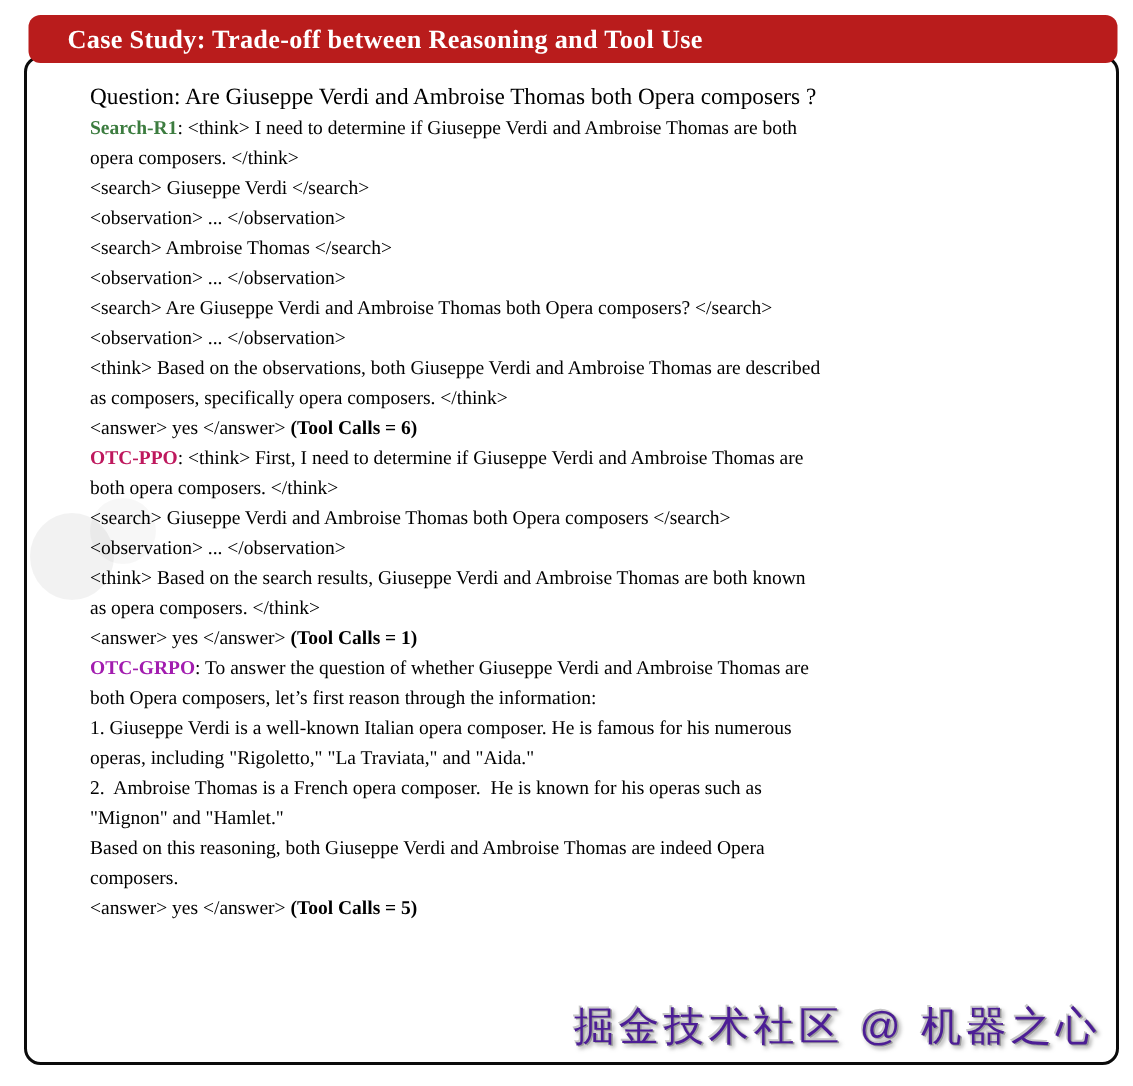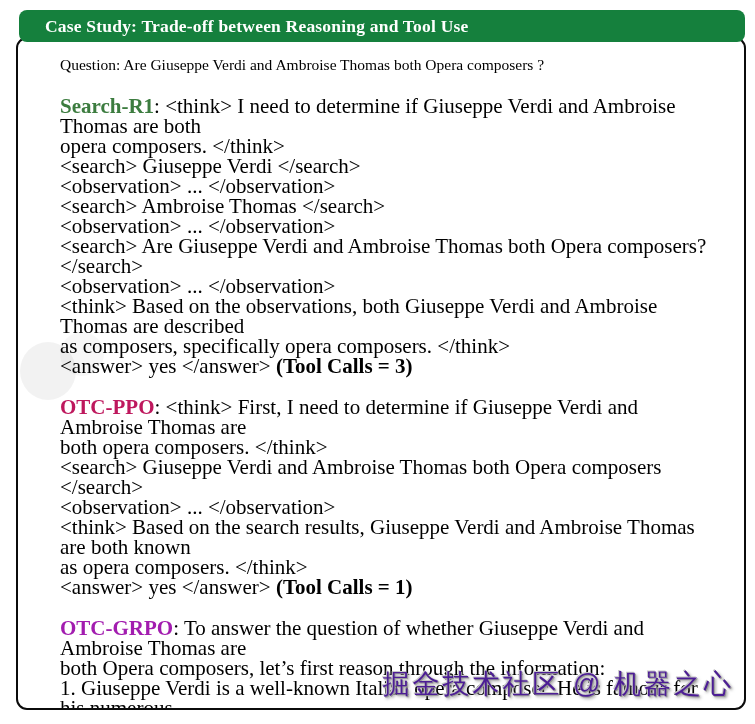--- a/index.html
+++ b/index.html
@@ -45,22 +45,21 @@
     background: #ffffff;
     padding: 16px 24px 10px 42px;
     overflow: hidden;
   }
   .qa-line {
     font-size: 15.5px;
     line-height: 20px;
     white-space: pre-wrap;
   }
   .section {
-    margin-top: 21px;
-    font-size: 21px;
+    font-size: 13px;
     line-height: 20px;
     white-space: pre-wrap;
   }
   .sec-label {
     font-weight: bold;
   }
   .tool-calls {
     font-weight: bold;
   }
   .blob-1 {
@@ -97,21 +96,21 @@
       -1px -1px 0 #c8c8c8,
       2px 2px 3px rgba(120,120,120,0.8);
     white-space: nowrap;
   }
 </style>
 </head>
 <body>
 
 <div class="figure">
 
-  <div class="titlebar" style="background-color: #15803d;">
+  <div class="titlebar" style="background-color: #b91c1c;">
     <span class="title">Case Study: Trade-off between Reasoning and Tool Use</span>
   </div>
 
   <div class="bodybox">
 
     <div class="blob-1"></div>
     <div class="blob-2"></div>
 
     <div class="qa-block">
       <div class="qa-line">Question: Are Giuseppe Verdi and Ambroise Thomas both Opera composers ?</div>
@@ -120,21 +119,21 @@
     <div class="section"><span class="sec-label" style="color: rgb(60, 124, 63);">Search-R1</span><span class="sec-body">: &lt;think&gt; I need to determine if Giuseppe Verdi and Ambroise Thomas are both
 opera composers. &lt;/think&gt;
 &lt;search&gt; Giuseppe Verdi &lt;/search&gt;
 &lt;observation&gt; ... &lt;/observation&gt;
 &lt;search&gt; Ambroise Thomas &lt;/search&gt;
 &lt;observation&gt; ... &lt;/observation&gt;
 &lt;search&gt; Are Giuseppe Verdi and Ambroise Thomas both Opera composers? &lt;/search&gt;
 &lt;observation&gt; ... &lt;/observation&gt;
 &lt;think&gt; Based on the observations, both Giuseppe Verdi and Ambroise Thomas are described
 as composers, specifically opera composers. &lt;/think&gt;
-&lt;answer&gt; yes &lt;/answer&gt; </span><span class="tool-calls">(Tool Calls = 3)</span></div>
+&lt;answer&gt; yes &lt;/answer&gt; </span><span class="tool-calls">(Tool Calls = 6)</span></div>
 
     <div class="section"><span class="sec-label" style="color: #be185d;">OTC-PPO</span><span class="sec-body">: &lt;think&gt; First, I need to determine if Giuseppe Verdi and Ambroise Thomas are
 both opera composers. &lt;/think&gt;
 &lt;search&gt; Giuseppe Verdi and Ambroise Thomas both Opera composers &lt;/search&gt;
 &lt;observation&gt; ... &lt;/observation&gt;
 &lt;think&gt; Based on the search results, Giuseppe Verdi and Ambroise Thomas are both known
 as opera composers. &lt;/think&gt;
 &lt;answer&gt; yes &lt;/answer&gt; </span><span class="tool-calls">(Tool Calls = 1)</span></div>
 
     <div class="section"><span class="sec-label" style="color: #a21caf;">OTC-GRPO</span><span class="sec-body">: To answer the question of whether Giuseppe Verdi and Ambroise Thomas are

